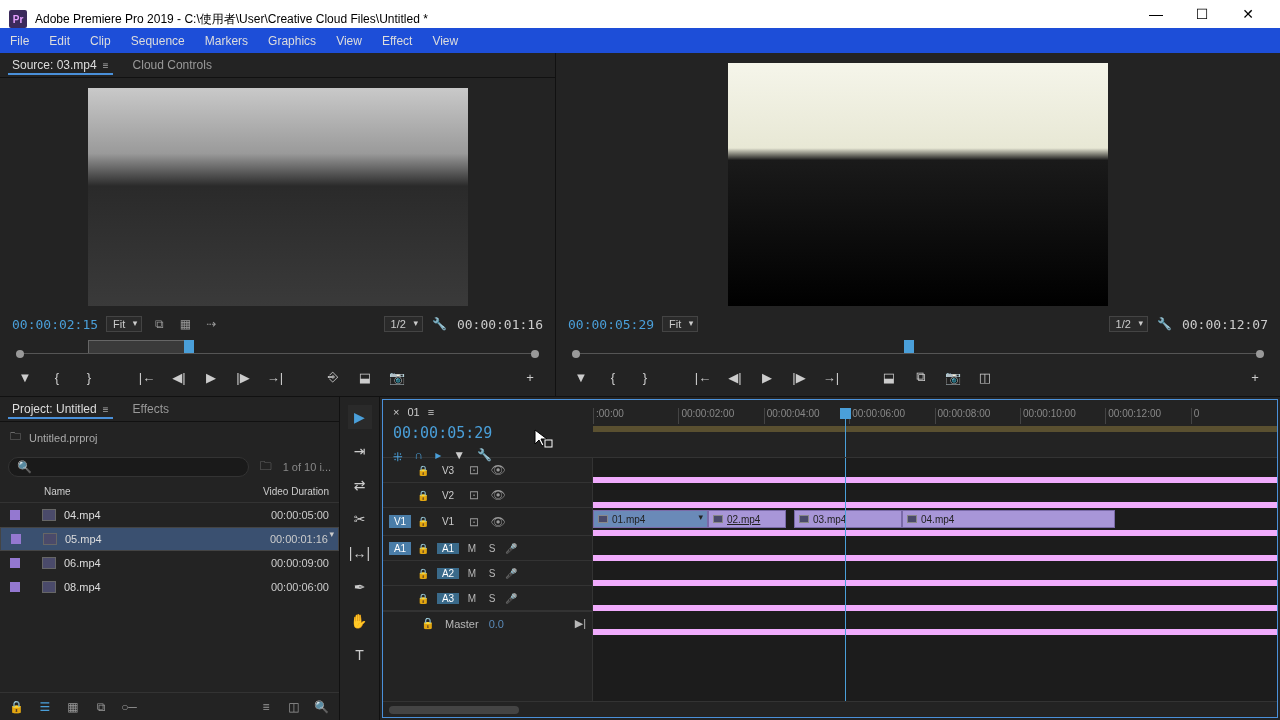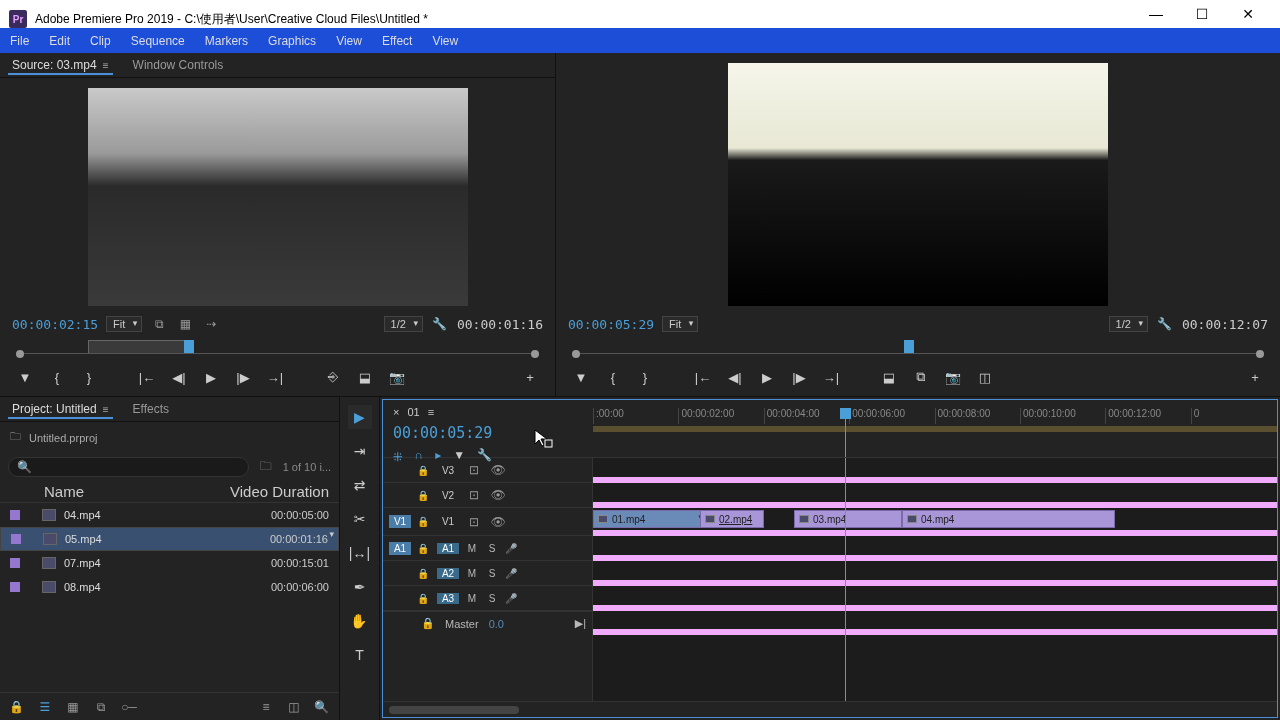--- a/index.html
+++ b/index.html
@@ -38,21 +38,21 @@
 .sourcemark{position:absolute;top:0;height:14px;background:#3a3a3a;border:1px solid #666}
 .transportbar{height:30px;display:flex;align-items:center;justify-content:center;gap:14px;padding:0 8px}
 .tbtn{width:18px;height:18px;color:#ccc;display:flex;align-items:center;justify-content:center;font-size:13px}
 .plus{margin-left:auto}
 .bottom{flex:1;display:flex}
 .project{width:340px;border-right:1px solid #111;display:flex;flex-direction:column}
 .projname{padding:6px 10px;display:flex;align-items:center;gap:8px;color:#aaa;font-size:11px}
 .search{padding:4px 8px;display:flex;align-items:center;gap:8px}
 .searchbox{flex:1;background:#1a1a1a;border:1px solid #333;border-radius:10px;height:20px;display:flex;align-items:center;padding:0 8px}
 .bininfo{color:#888;font-size:11px}
-.binhdr{height:22px;display:flex;align-items:center;padding:0 10px 0 44px;color:#ccc;font-size:15px;border-bottom:1px solid #333}
+.binhdr{height:22px;display:flex;align-items:center;padding:0 10px 0 44px;color:#ccc;font-size:10px;border-bottom:1px solid #333}
 .binhdr .name{flex:1}
 .binlist{flex:1;overflow:auto}
 .binrow{height:24px;display:flex;align-items:center;padding:0 10px;gap:8px;font-size:11px}
 .binrow.sel{background:#3a5070}
 .swatch{width:10px;height:10px;background:#9478d0}
 .clipicon{width:14px;height:12px;background:#4a4a6a;border:1px solid #666;margin-left:14px}
 .binrow .fn{flex:1;color:#ddd}
 .binrow .vd{width:80px;text-align:right;color:#ccc}
 .projfoot{height:28px;display:flex;align-items:center;gap:10px;padding:0 8px;border-top:1px solid #333}
 .tools{width:40px;display:flex;flex-direction:column;align-items:center;padding:8px 0;gap:10px;border-right:1px solid #111}
@@ -118,21 +118,21 @@
   <div class="item">Effect</div>
   <div class="item">View</div>
 </div>
 
 <div class="workspace">
   <div class="top">
 
     <div class="panel" style="width:556px;border-right:1px solid #111">
       <div class="tabs">
         <div class="tab active"><span>Source: 03.mp4</span><span class="burger">≡</span></div>
-        <div class="tab">Window Controls</div>
+        <div class="tab">Cloud Controls</div>
       </div>
       <div class="monitor">
         <div class="view">
             <div class="placeholder beach"></div>
           </div>
         <div class="ctrlbar">
           <span class="tc">00:00:02:15</span>
           <span class="sel">Fit</span>
           <span class="iconbtn">⧉</span>
           <span class="iconbtn">▦</span>
@@ -239,22 +239,22 @@
           </div>
           <div class="binrow sel">
             <span class="swatch"></span>
             <span class="clipicon"></span>
             <span class="fn">05.mp4</span>
             <span class="vd">00:00:01:16</span>
           </div>
           <div class="binrow">
             <span class="swatch"></span>
             <span class="clipicon"></span>
-            <span class="fn">07.mp4</span>
-            <span class="vd">00:00:15:01</span>
+            <span class="fn">06.mp4</span>
+            <span class="vd">00:00:09:00</span>
           </div>
           <div class="binrow">
             <span class="swatch"></span>
             <span class="clipicon"></span>
             <span class="fn">08.mp4</span>
             <span class="vd">00:00:06:00</span>
           </div>
         </div>
       <div class="projfoot">
         <span class="iconbtn" style="color:#5a9a5a">🔒</span>
@@ -367,21 +367,21 @@
               <span style="flex:1"></span>
               <span>▶|</span>
             </div>
           </div>
         <div class="trackarea" id="trackarea">
           <div class="tlplayline"></div>
         <div class="trackrow"></div>
             <div class="trackrow"></div>
             <div class="trackrow v1">
               <div class="clip sel" style="left: 0px; width: 115px;"><span class="clipico"></span>01.mp4</div>
-              <div class="clip" style="left: 107px; width: 64px; text-decoration: underline;"><span class="clipico"></span>02.mp4</div>
+              <div class="clip" style="left: 115px; width: 78px; text-decoration: underline;"><span class="clipico"></span>02.mp4</div>
               <div class="clip" style="left: 201px; width: 108px;"><span class="clipico"></span>03.mp4</div>
               <div class="clip" style="left: 309px; width: 213px;"><span class="clipico"></span>04.mp4</div>
             </div>
             <div class="trackrow"></div>
             <div class="trackrow"></div>
             <div class="trackrow"></div>
             <div class="trackrow" style="height: 24px;"></div>
           </div>
       </div>
       <div class="tlscroll">

